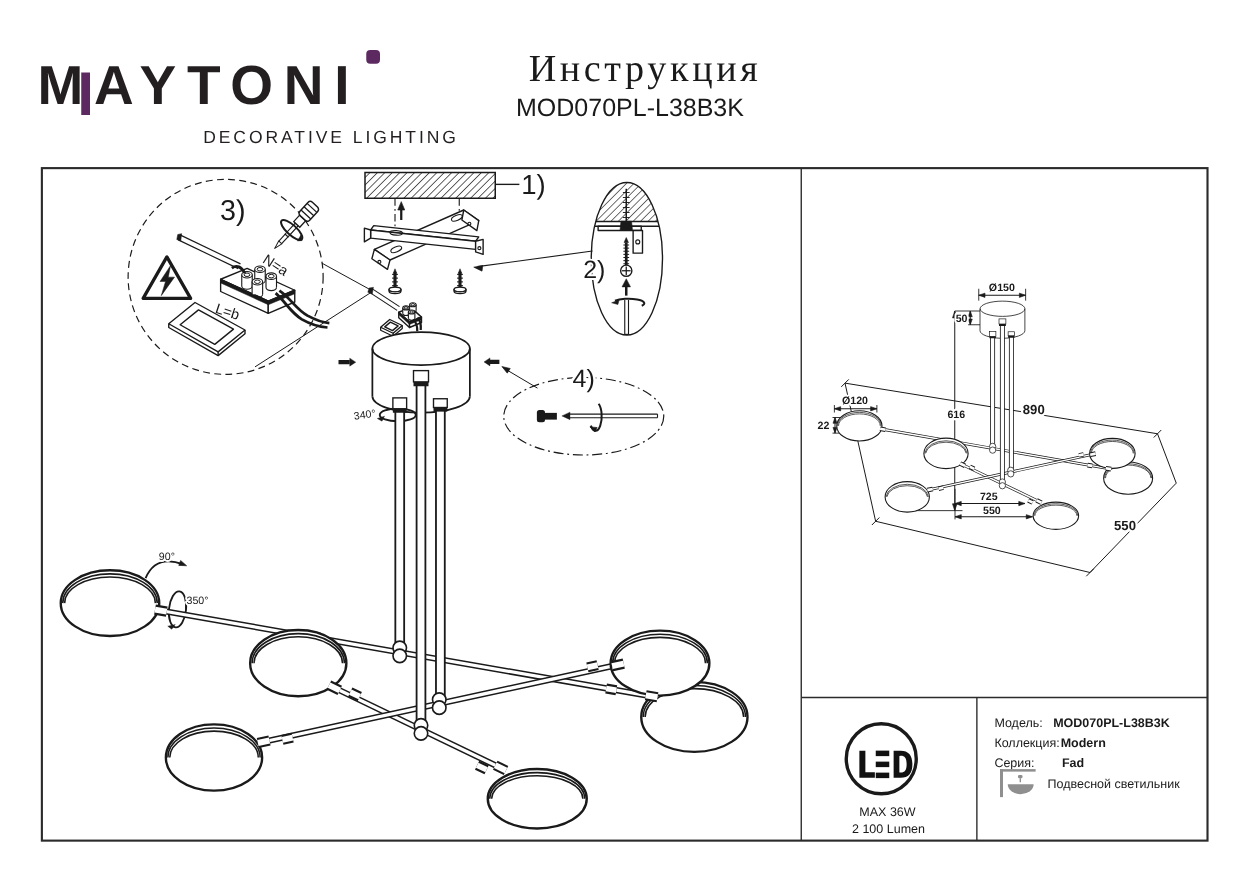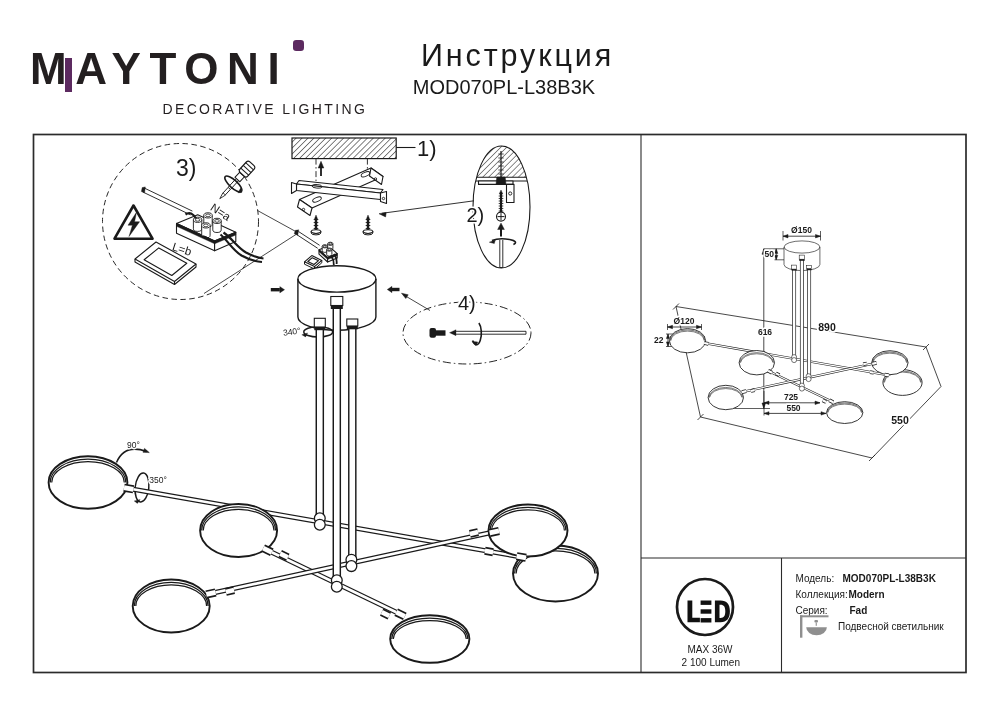--- a/index.html
+++ b/index.html
@@ -3,21 +3,21 @@
 <style>
 html,body{margin:0;padding:0;background:#fff;}
 body{width:1000px;height:707px;font-family:"Liberation Sans",sans-serif;color:#231f20;position:relative;overflow:hidden;}
 .abs{position:absolute;}
 </style></head>
 <body>
 <div class="abs" id="logo" style="left:30px;top:47px;font-size:44px;font-weight:bold;letter-spacing:8.6px;color:#231f20;line-height:1;">MAYTONI</div>
 <div class="abs" id="mbar" style="left:65.2px;top:57.6px;width:7px;height:34.8px;background:#5c2a60;"></div>
 <div class="abs" id="idot" style="left:292.6px;top:40.2px;width:11px;height:11px;border-radius:3.2px;background:#5c2a60;"></div>
 <div class="abs" style="left:162.5px;top:101px;font-size:14px;letter-spacing:2.35px;color:#231f20;">DECORATIVE LIGHTING</div>
-<div class="abs" style="left:421px;top:40px;width:190px;text-align:center;font-size:30.5px;letter-spacing:2.9px;line-height:1;color:#1a1a1a;">Инструкция</div>
+<div class="abs" style="left:421px;top:40px;width:190px;text-align:center;font-size:30.5px;letter-spacing:2.9px;line-height:1;color:#1a1a1a;font-family:Liberation Serif, serif;">Инструкция</div>
 <div class="abs" style="left:374px;top:76.5px;width:260px;text-align:center;font-size:20px;letter-spacing:0px;white-space:nowrap;line-height:1;color:#1a1a1a;">MOD070PL-L38B3K</div>
 <svg class="abs" style="left:0;top:0" width="1000" height="707" viewBox="0 0 1000 707" font-family="Liberation Sans, sans-serif">
 <rect x="33.5" y="134.5" width="932.5" height="538" fill="#fff" stroke="#2b2b2b" stroke-width="1.7"></rect>
 <line x1="641.0" y1="134.5" x2="641.0" y2="672.5" stroke="#2b2b2b" stroke-width="1.1" stroke-linecap="butt"></line>
 <line x1="641.0" y1="558.0" x2="966.0" y2="558.0" stroke="#2b2b2b" stroke-width="1.1" stroke-linecap="butt"></line>
 <line x1="781.5" y1="558.0" x2="781.5" y2="672.5" stroke="#2b2b2b" stroke-width="1.1" stroke-linecap="butt"></line>
 <defs>
 <pattern id="h1" width="4.2" height="4.2" patternUnits="userSpaceOnUse" patternTransform="rotate(45)">
 <rect width="4.2" height="4.2" fill="#fff"></rect>
         <line x1="0" y1="0" x2="0" y2="4.2" stroke="#1a1a1a" stroke-width="1.1"></line>

